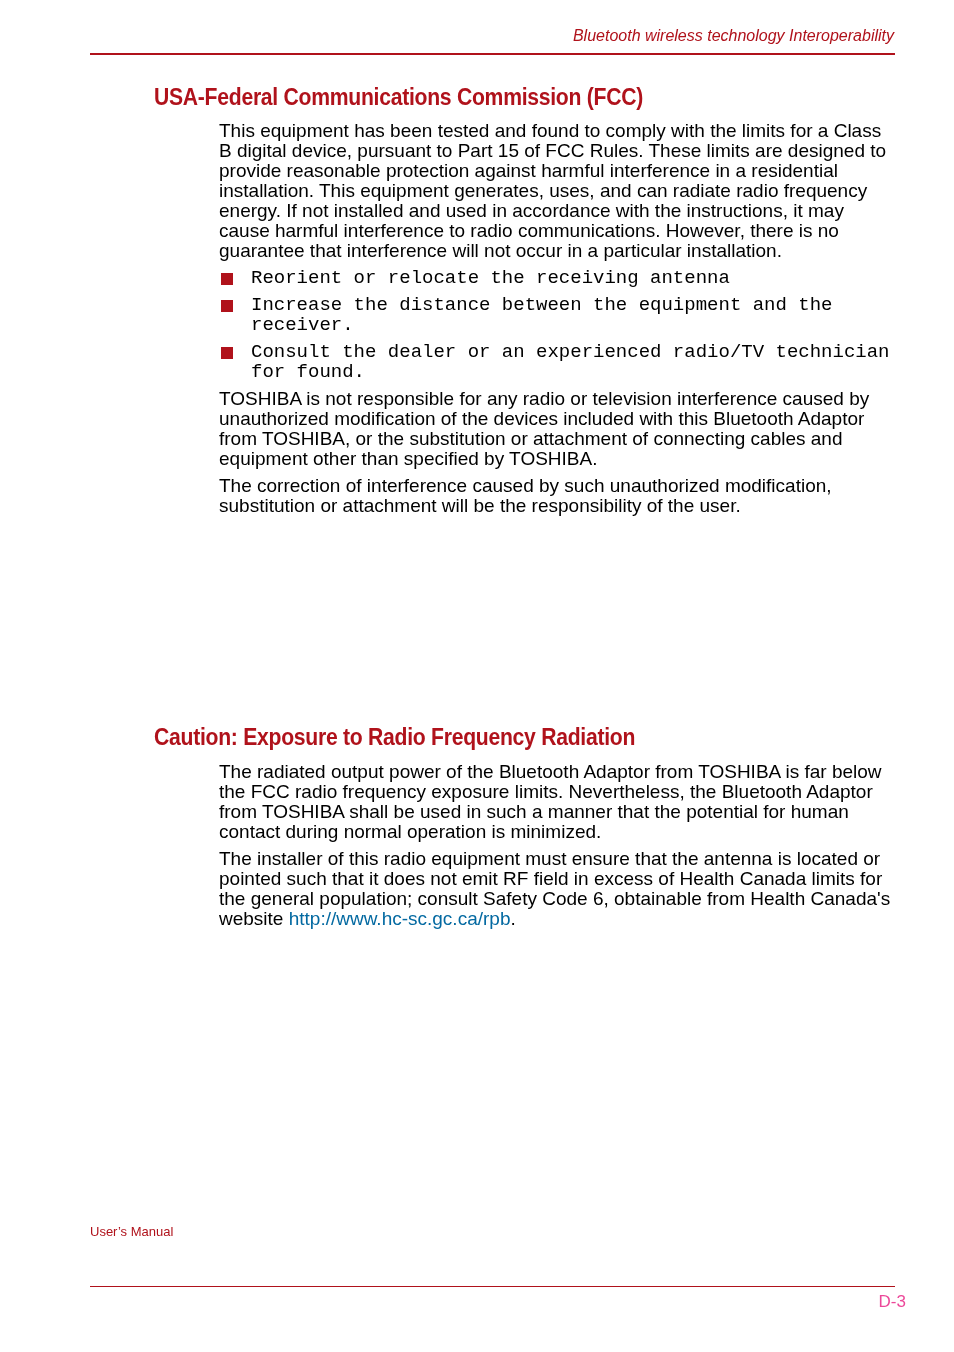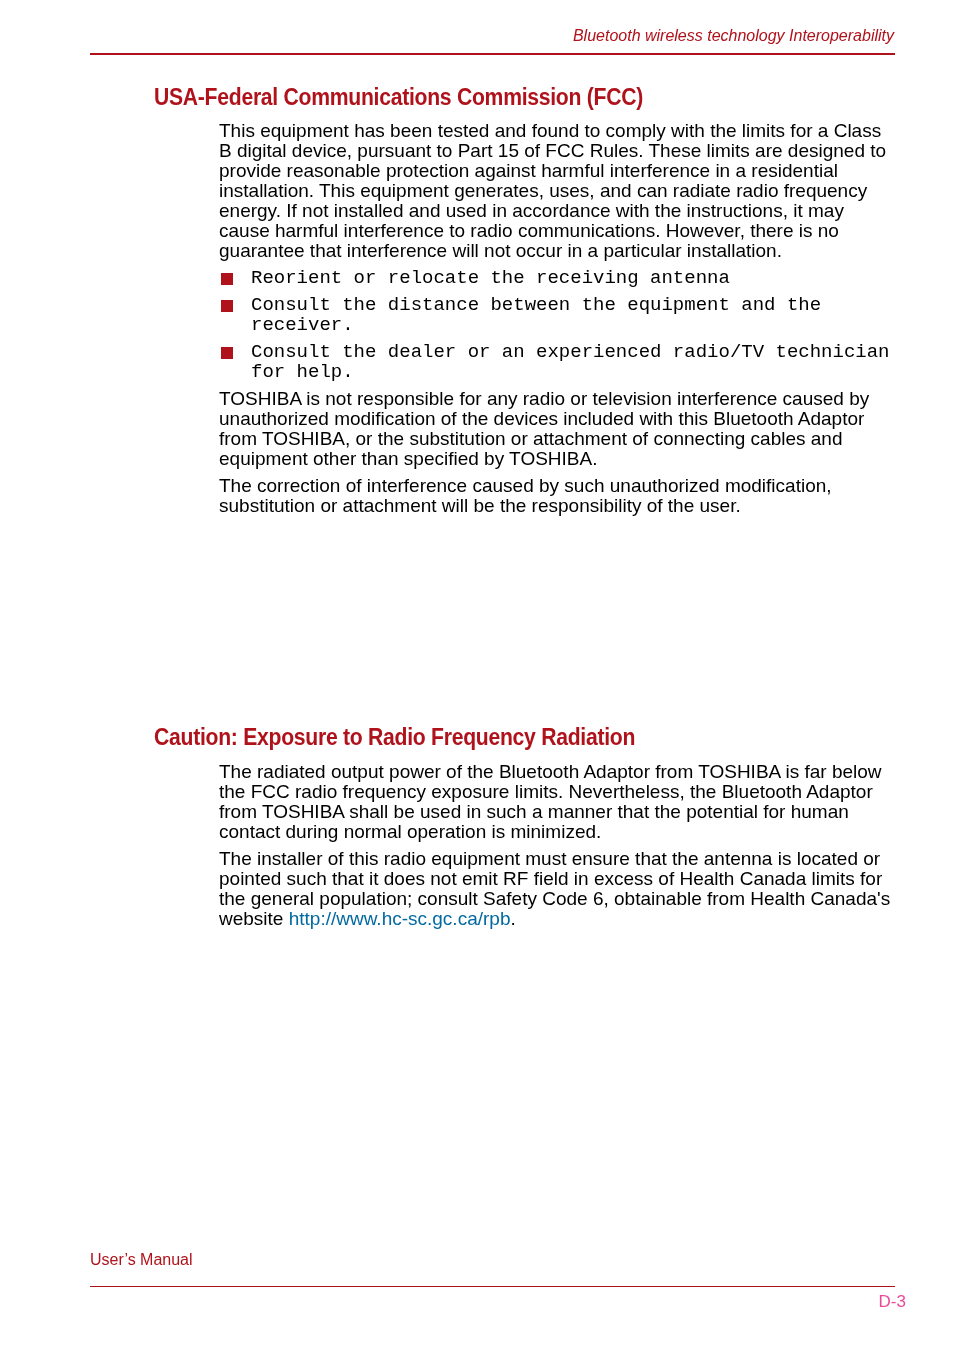--- a/index.html
+++ b/index.html
@@ -7,37 +7,37 @@
   .header-text { position:absolute; right:60px; top:27px; font-size:16px; color:#b0121b;font-style:italic; }
   .header-rule { position:absolute; left:90px; right:59px; top:53px; border-top:2px solid #b0121b; }
   .h2 { position:absolute; left:154px; font-size:23px; font-weight:bold; color:#b0121b; letter-spacing:-0.3px; transform:scaleX(0.92); transform-origin:left; white-space:nowrap; }
   .block { position:absolute; left:219px; width:680px; font-size:19px; line-height:20px; }
   .block p { margin:0 0 6.5px 0; }
   .bullets { margin:0 0 7px 0; padding:0; list-style:none; }
   .bullets li { position:relative; padding-left:32px; margin-bottom:7.3px;font-family:Liberation Mono, monospace; }
   .bullets li .sq { position:absolute; left:2px; top:5px; width:12px; height:12px; background:#b0121b; }
   .link { color:#0369a1; }
   .footer-rule { position:absolute; left:90px; right:59px; top:1286px; border-top:1px solid #b0121b; }
-  .footer-left { position:absolute; left:90px; top:1251px; font-size:16px; color:#b0121b; }
+  .footer-left { position:absolute; left:90px; top:1224px; font-size:13px; color:#b0121b; }
   .footer-right { position:absolute; right:48px; top:1292px; font-size:17px; color:#ec4899; }
 </style>
 </head>
 <body>
 
 <div class="header-text">Bluetooth wireless technology Interoperability</div>
 <div class="header-rule"></div>
 
 <div class="h2" style="top:84px;">USA-Federal Communications Commission (FCC)</div>
 
 <div class="block" style="top:121px;">
   <p>This equipment has been tested and found to comply with the limits for a Class B digital device, pursuant to Part 15 of FCC Rules. These limits are designed to provide reasonable protection against harmful interference in a residential installation. This equipment generates, uses, and can radiate radio frequency energy. If not installed and used in accordance with the instructions, it may cause harmful interference to radio communications. However, there is no guarantee that interference will not occur in a particular installation.</p>
   <ul class="bullets">
     <li><span class="sq"></span><span>Reorient or relocate the receiving antenna</span></li>
-    <li><span class="sq"></span><span>Consult the distance between the equipment and the receiver.</span></li>
-    <li><span class="sq"></span><span>Consult the dealer or an experienced radio/TV technician for help.</span></li>
+    <li><span class="sq"></span><span>Increase the distance between the equipment and the receiver.</span></li>
+    <li><span class="sq"></span><span>Consult the dealer or an experienced radio/TV technician for found.</span></li>
   </ul>
   <p>TOSHIBA is not responsible for any radio or television interference caused by unauthorized modification of the devices included with this Bluetooth Adaptor from TOSHIBA, or the substitution or attachment of connecting cables and equipment other than specified by TOSHIBA.</p>
   <p>The correction of interference caused by such unauthorized modification, substitution or attachment will be the responsibility of the user.</p>
 </div>
 
 <div class="h2" style="top:724px;">Caution: Exposure to Radio Frequency Radiation</div>
 
 <div class="block" style="top:762px;">
   <p>The radiated output power of the Bluetooth Adaptor from TOSHIBA is far below the FCC radio frequency exposure limits. Nevertheless, the Bluetooth Adaptor from TOSHIBA shall be used in such a manner that the potential for human contact during normal operation is minimized.</p>
   <p><span>The installer of this radio equipment must ensure that the antenna is located or pointed such that it does not emit RF field in excess of Health Canada limits for the general population; consult Safety Code 6, obtainable from Health Canada's website </span><span class="link">http://www.hc-sc.gc.ca/rpb</span><span>.</span></p>

